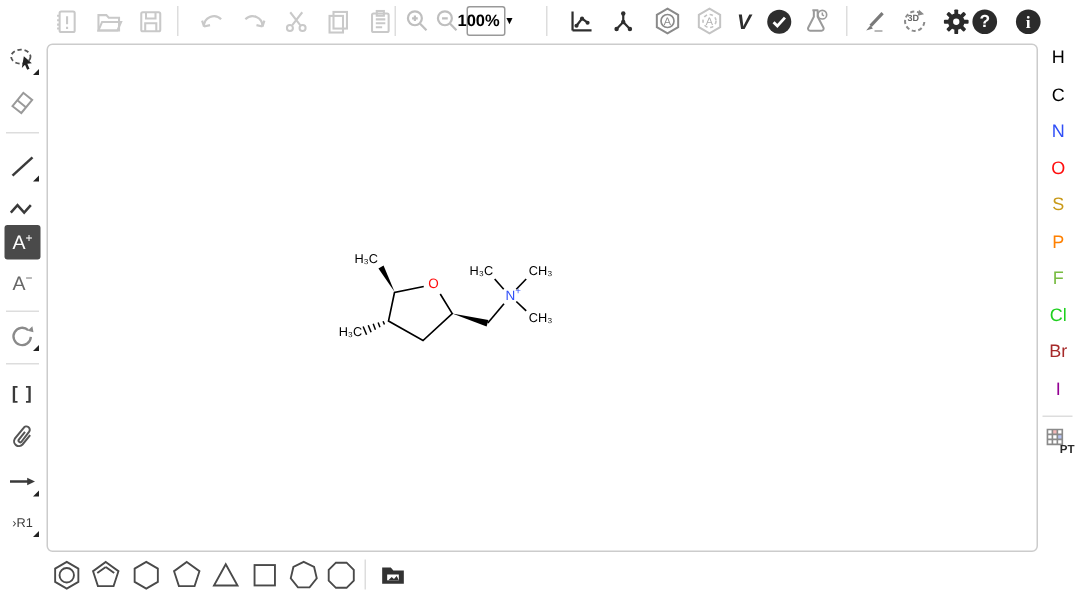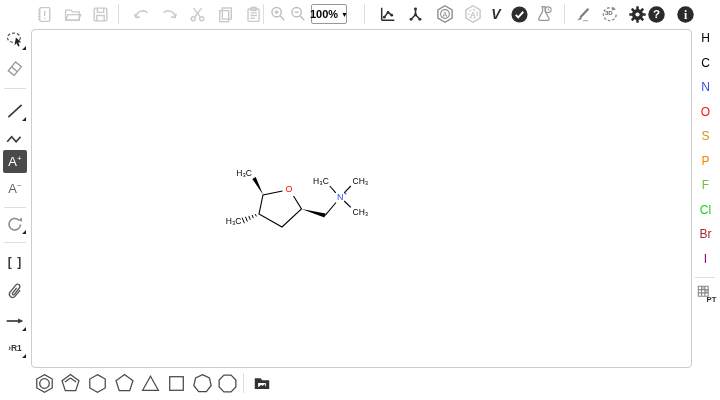--- a/index.html
+++ b/index.html
@@ -4,37 +4,37 @@
 <style>
   html,body{margin:0;padding:0;background:#fff;}
   body{width:720px;height:400px;font-family:"Liberation Sans",sans-serif;overflow:hidden;}
   #app{position:relative;width:720px;height:400px;background:#fff;}
   button{background:none;border:none;margin:0;padding:0;cursor:pointer;display:flex;align-items:center;justify-content:center;}
 
   
   .topbar{position:absolute;top:0;left:0;right:0;height:29px;}
   .tb-btn{position:absolute;top:3px;width:22px;height:22px;border-radius:2px;}
   .vsep{position:absolute;top:4px;width:1px;height:20px;background:#ddd;}
-  .zoom-select{position:absolute;left:311px;top:4px;width:36px;height:20px;border:1px solid #999;border-radius:2px;
+  .zoom-select{position:absolute;left:311px;top:4px;width:26px;height:20px;border:1px solid #999;border-radius:2px;
     display:flex;align-items:center;justify-content:center;gap:3px;font-size:11px;font-weight:bold;color:#000;background:#fff;}
   .zoom-caret{font-size:7px;color:#000;}
   .cip-glyph{font-size:14px;font-weight:bold;font-style:italic;color:#2e2e2e;}
   .miew-label{position:absolute;font-size:6px;font-weight:bold;color:#666;left:6px;top:7px;}
 
   
   .leftbar{position:absolute;top:29px;left:0;width:30px;height:339px;}
   .lt-btn{position:absolute;left:3px;width:24px;height:23px;border-radius:2px;}
   .lt-btn.selected{background:#4a4a4a;}
   .lt-hsep{position:absolute;left:4px;width:22px;height:1px;background:#ddd;}
   .corner{position:absolute;right:1px;bottom:1px;width:0;height:0;border-left:4px solid transparent;border-bottom:4px solid #222;}
   .charge-glyph{font-size:13px;color:#666;line-height:1;}
   .charge-glyph sup{font-size:8px;}
   .lt-btn.selected .charge-glyph{color:#fff;}
   .sgroup-glyph{font-size:12px;font-weight:bold;color:#3a3a3a;letter-spacing:1px;}
-  .rgroup-glyph{font-size:8.5px;font-weight:bold;color:#3a3a3a;}
+  .rgroup-glyph{font-size:8.5px;font-weight:normal;color:#3a3a3a;}
 
   
   .rightbar{position:absolute;top:29px;right:0;width:29px;height:339px;}
   .atom-btn{position:absolute;left:4px;width:21px;height:20px;font-size:12px;}
   .rt-hsep{position:absolute;left:4px;width:20px;height:1px;background:#ddd;}
   .pt-btn{position:absolute;left:4px;width:22px;height:22px;align-items:flex-end;}
 
   
   .canvas{position:absolute;left:31px;top:29px;width:659px;height:337px;border:1px solid #ccc;border-radius:4px;background:#fff;}
   .molecule-svg{position:absolute;left:187px;top:130px;}

